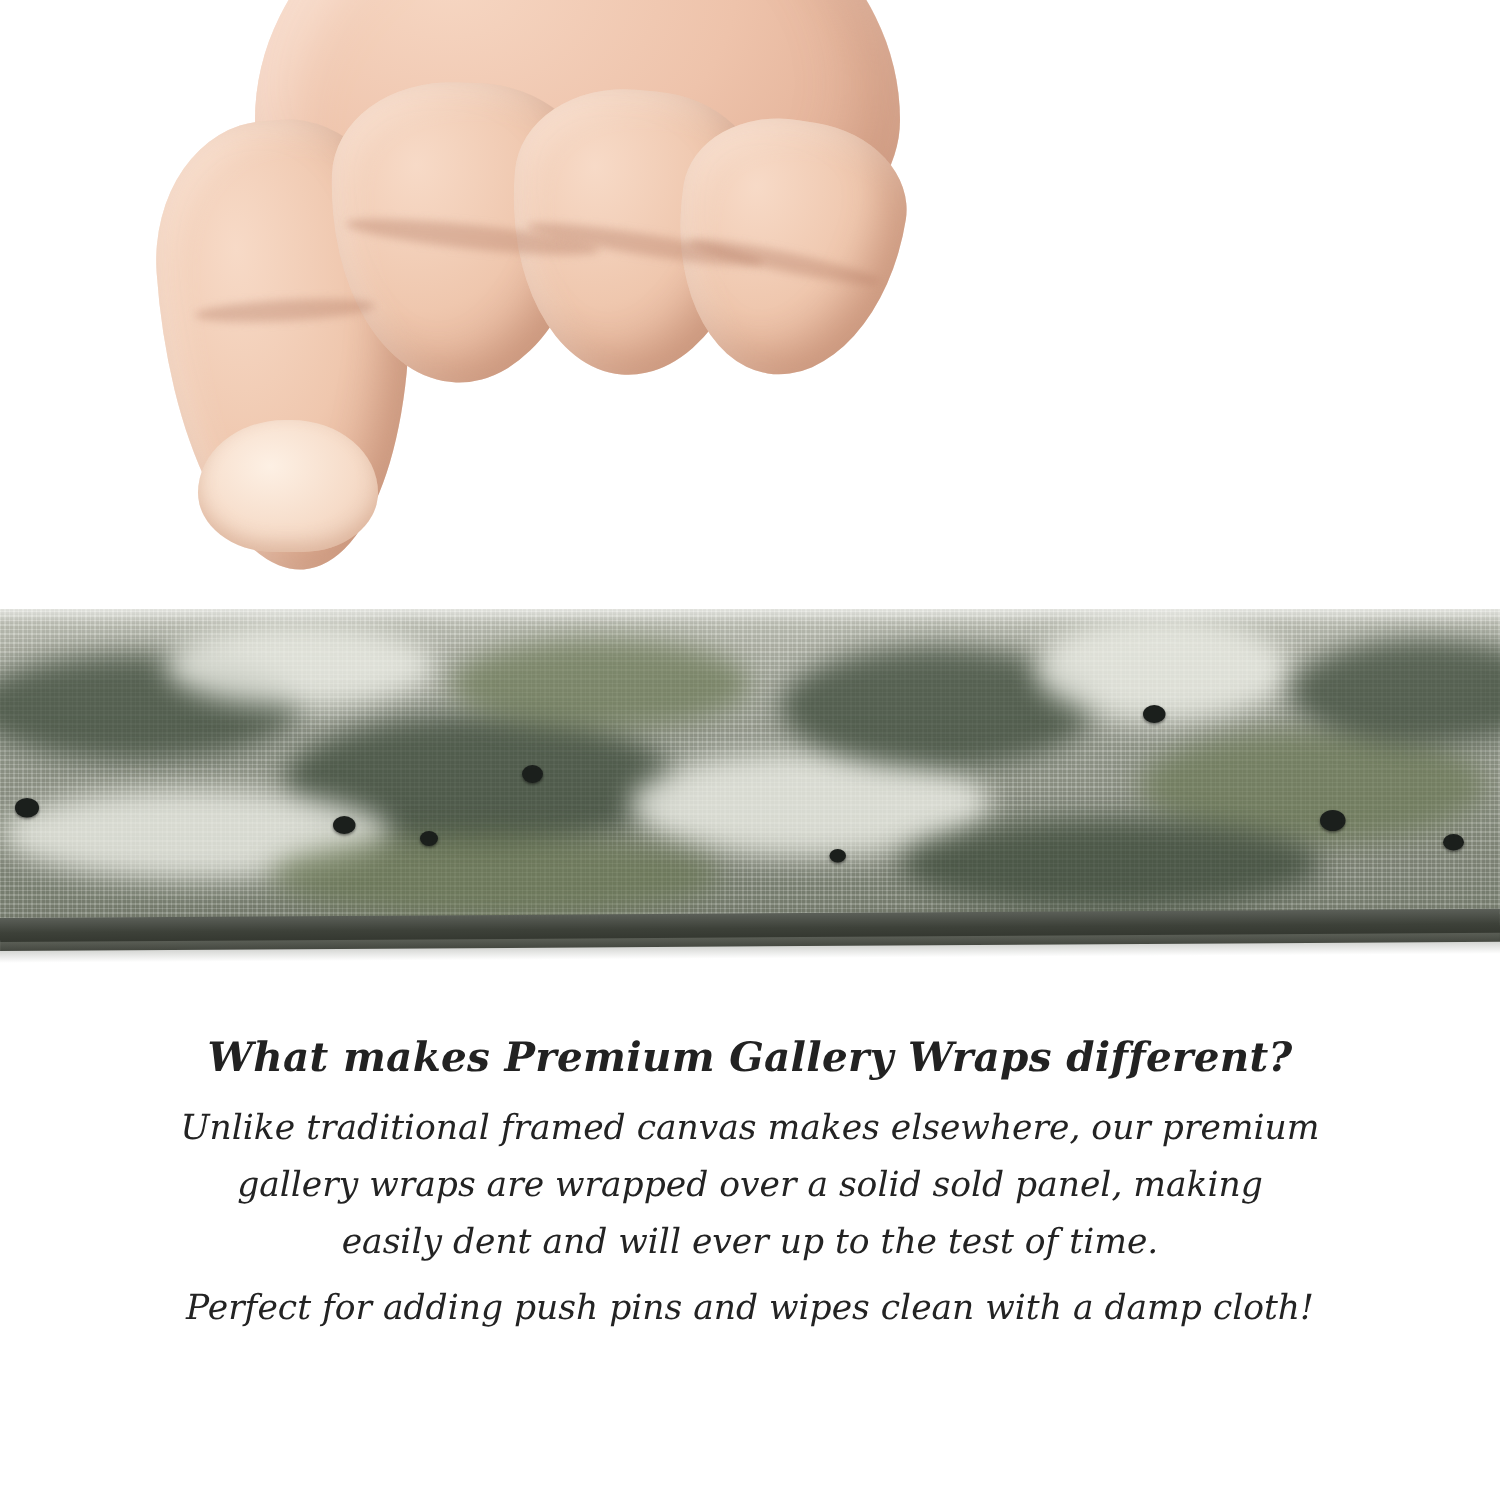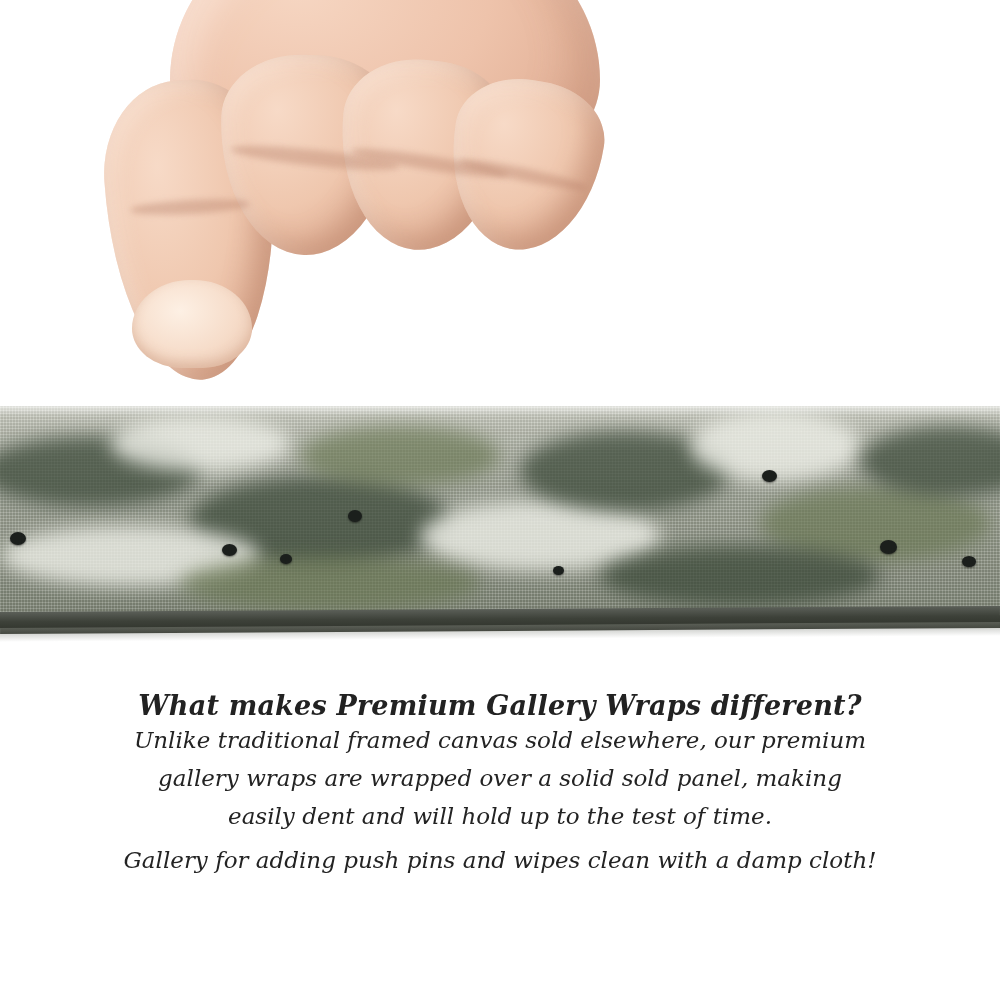--- a/index.html
+++ b/index.html
@@ -156,21 +156,21 @@
     width: 1000px;
     text-align: center;
     font-family: "DejaVu Serif", serif;
     font-style: italic;
     color: #222222;
   }
   .cap-head {
     font-size: 27px;
     font-weight: 700;
     letter-spacing: 0.2px;
-    margin-bottom: 0;
+    margin-bottom: 12px;
   }
   .cap-line {
     font-size: 23px;
     line-height: 38px;
     color: #232323;
   }
   .cap-last {
     margin-top: 6px;
   }
 </style>
@@ -221,19 +221,19 @@
 
       <div class="band-shadow-top"></div>
     </div>
 
     <div class="band-edge"></div>
     <div class="band-edge-glow"></div>
   </div>
 
   <div class="caption">
     <div class="cap-head">What makes Premium Gallery Wraps different?</div>
-    <div class="cap-line">Unlike traditional framed canvas sold elsewhere, our premium</div>
+    <div class="cap-line">Unlike traditional framed canvas makes elsewhere, our premium</div>
     <div class="cap-line">gallery wraps are wrapped over a solid sold panel, making</div>
-    <div class="cap-line">easily dent and will hold up to the test of time.</div>
-    <div class="cap-line cap-last">Gallery for adding push pins and wipes clean with a damp cloth!</div>
+    <div class="cap-line">easily dent and will ever up to the test of time.</div>
+    <div class="cap-line cap-last">Perfect for adding push pins and wipes clean with a damp cloth!</div>
   </div>
 
 </div>
 
 </body></html>

